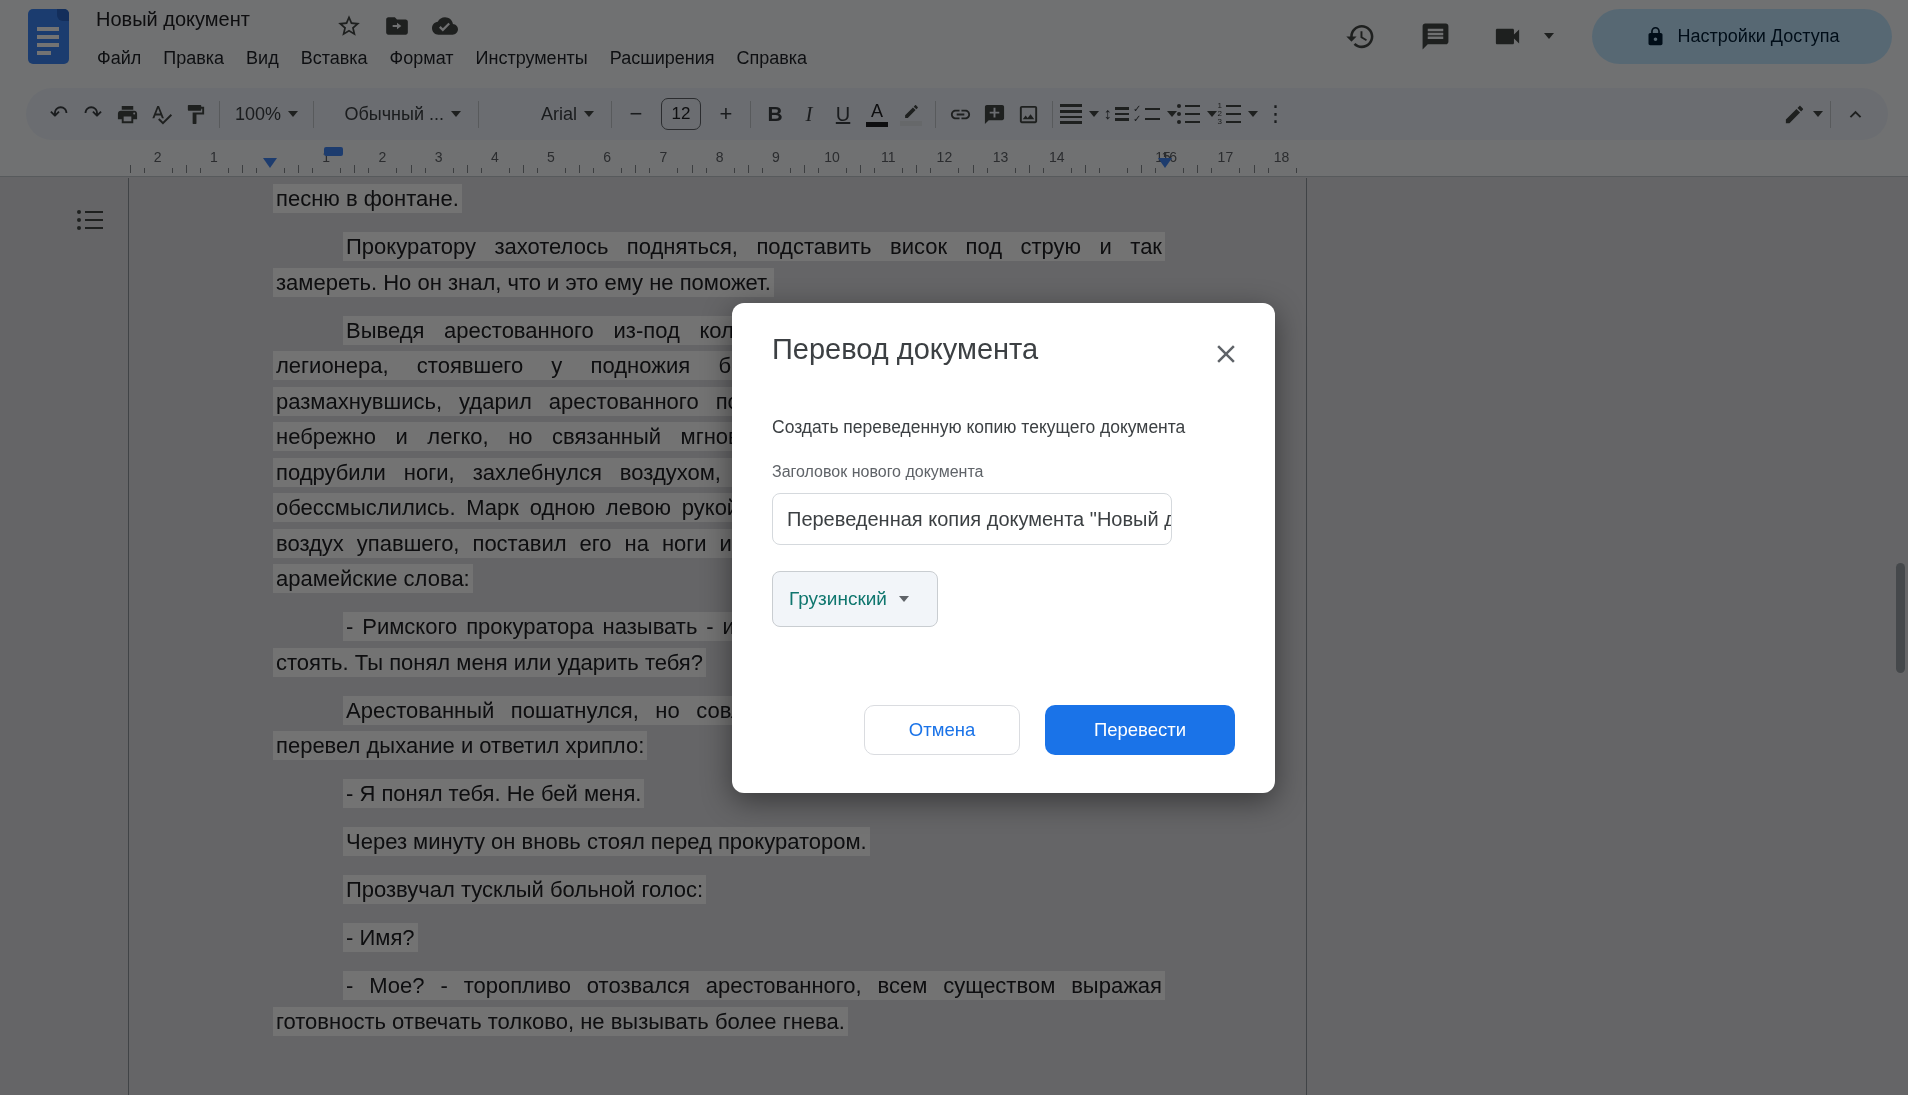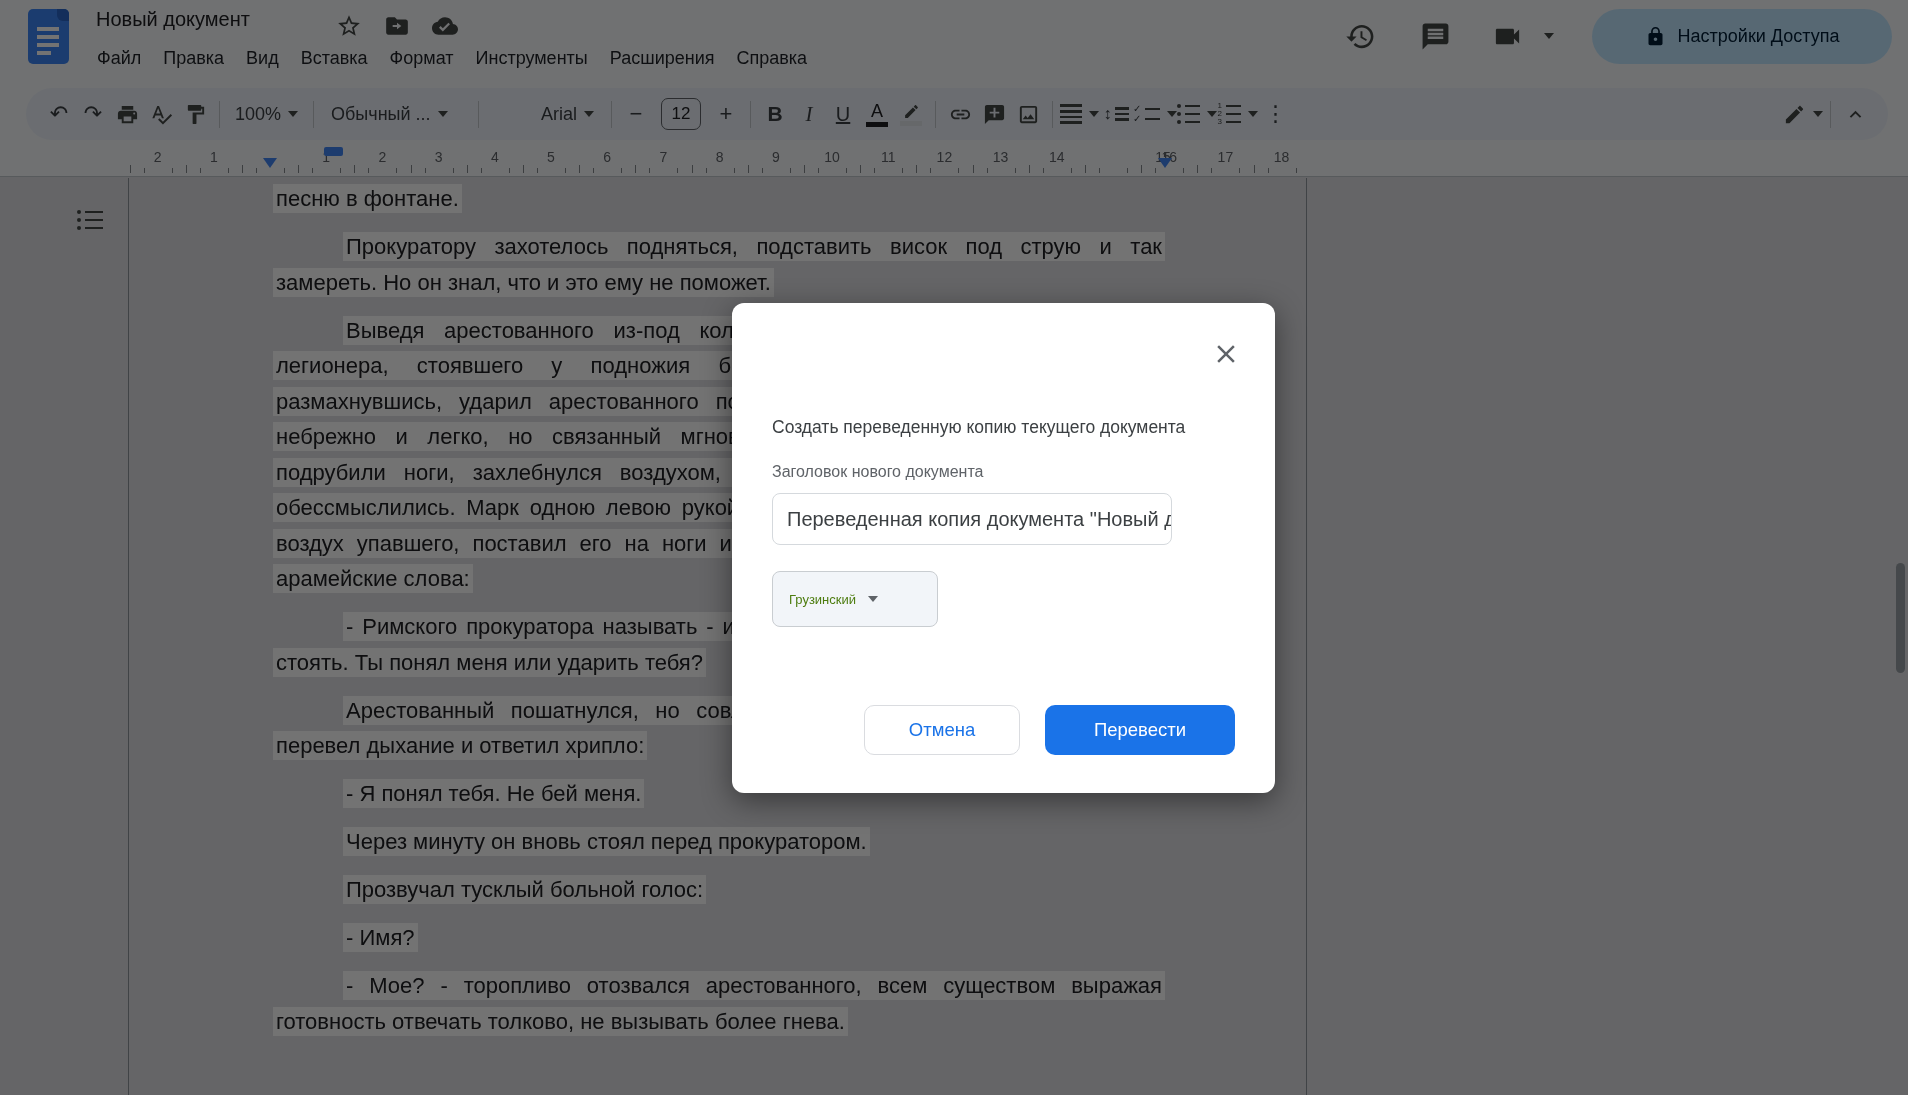--- a/index.html
+++ b/index.html
@@ -97,21 +97,21 @@
   #dialog-close { position:absolute; right:34px; top:36px; width:30px; height:30px; }
   #dialog-close svg { width:30px; height:30px; fill:#5f6368; }
   #dialog-subtitle { position:absolute; left:40px; top:114px; font-size:17.5px; color:#3c4043; }
   #input-label { position:absolute; left:40px; top:160px; font-size:16px; color:#5f6368; }
   #title-input { position:absolute; left:40px; top:190px; width:400px; height:52px;
     border:1px solid #d5d9dd; border-radius:8px; font-size:20px; color:#3c4043;
     padding:0 14px; font-family:inherit; background:#fff; white-space:nowrap; overflow:hidden; }
   #language-select { position:absolute; left:40px; top:268px; height:56px; min-width:166px;
     border:1px solid #c9cdd1; border-radius:8px; background:#f2f5f9; display:flex;
     align-items:center; padding:0 16px; gap:12px; }
-  #language-select span { font-size:13px; color:#4d7c0f; }
+  #language-select span { font-size:19px; color:#0f766e; }
   #language-select .caret { border-top-color:#5f6368; margin:0; }
   .dlg-btn { position:absolute; top:402px; height:50px; border-radius:10px; font-size:18.5px;
     font-weight:500; display:flex; align-items:center; justify-content:center;
     font-family:inherit; }
   #cancel-button { left:132px; width:156px; background:#fff; border:1px solid #dadce0;
     color:var(--accent-blue,#1a73e8); }
   #translate-button { left:313px; width:190px; background:var(--accent-blue,#1a73e8);
     border:none; color:#fff; }
 </style>
 </head>
@@ -193,21 +193,21 @@
     <svg viewBox="0 0 24 24">
         <path d="M18 4V3c0-.55-.45-1-1-1H5c-.55 0-1 .45-1 1v4c0 .55.45 1 1 1h12c.55 0 1-.45 1-1V6h1v4H9v11c0 .55.45 1 1 1h2c.55 0 1-.45 1-1v-9h8V4h-3z"></path>
       </svg>
   </div>
   <div class="sep"></div>
   <div class="tb" style="padding:0 8px">
     <span class="tb-label">100%</span>
     <span class="caret"></span>
   </div>
   <div class="sep"></div>
-  <div class="tb" style="padding:0 10px;min-width:150px;justify-content:flex-start">
+  <div class="tb" style="padding:0 10px;min-width:150px;justify-content:flex-end">
     <span class="tb-label">Обычный ...</span>
     <span class="caret"></span>
   </div>
   <div class="sep"></div>
   <div class="tb" style="padding:0 10px;min-width:118px;justify-content:flex-end">
     <span class="tb-label">Arial</span>
     <span class="caret"></span>
   </div>
   <div class="sep"></div>
   <div class="tb glyph">−</div>
@@ -480,20 +480,21 @@
           <div class="doc-line">готовность отвечать толково, не вызывать более гнева.</div>
         </div>
       </div>
   </div>
   <div id="scrollbar-thumb"></div>
 </div>
 
 <div id="scrim"></div>
 
 <div id="dialog">
+  <div id="dialog-title">Перевод документа</div>
   <div id="dialog-close">
     <svg viewBox="0 0 24 24">
         <path d="M19 6.41L17.59 5 12 10.59 6.41 5 5 6.41 10.59 12 5 17.59 6.41 19 12 13.41 17.59 19 19 17.59 13.41 12z"></path>
       </svg>
   </div>
   <div id="dialog-subtitle">Создать переведенную копию текущего документа</div>
   <div id="input-label">Заголовок нового документа</div>
   <div id="title-input">
     <span style="line-height:50px">Переведенная копия документа "Новый документ"</span>
   </div>

